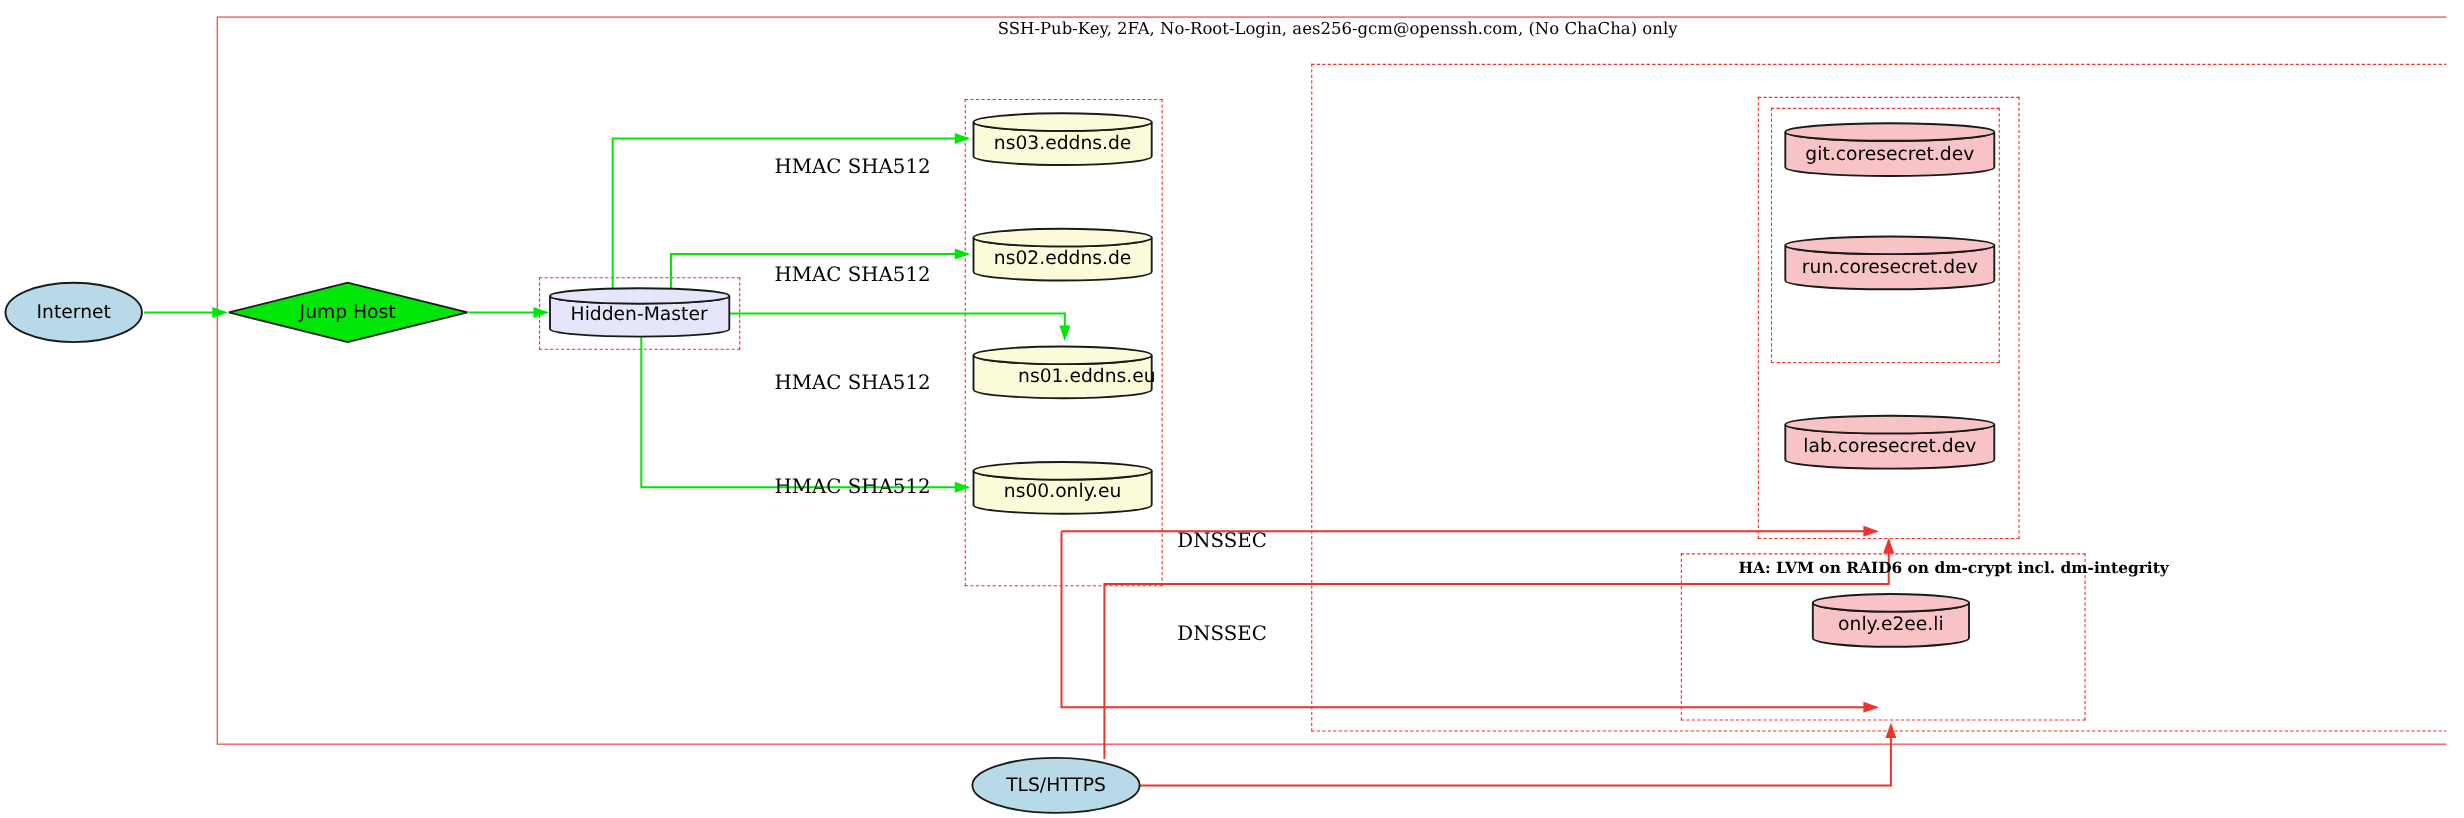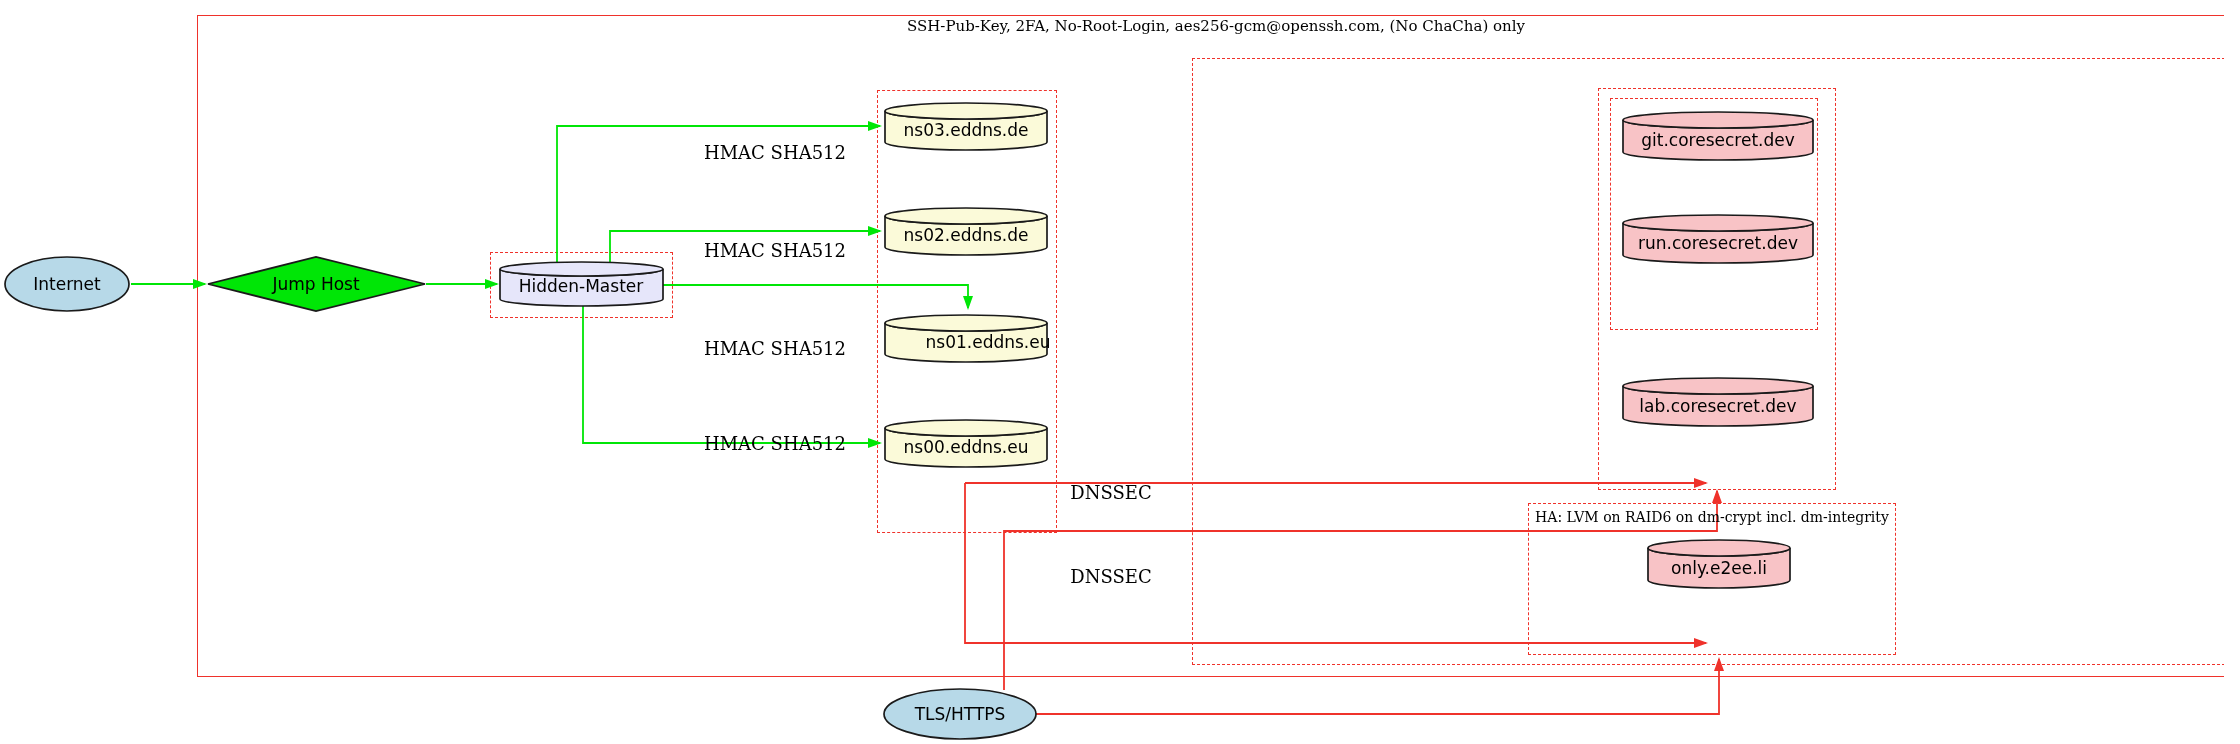--- a/index.html
+++ b/index.html
@@ -79,35 +79,35 @@
       <path d="M1623,386 L1623,418 A95,8 0 0 0 1813,418 L1813,386 A95,8 0 0 1 1623,386 Z" fill="#f8c3c6"></path>
       <ellipse cx="1718" cy="386" rx="95" ry="8" fill="#f8c3c6"></ellipse>
       <path d="M1648,548 L1648,580 A71,8 0 0 0 1790,580 L1790,548 A71,8 0 0 1 1648,548 Z" fill="#f8c3c6"></path>
       <ellipse cx="1719" cy="548" rx="71" ry="8" fill="#f8c3c6"></ellipse>
 
       <ellipse cx="960" cy="714" rx="76" ry="25" fill="#b7d9e8"></ellipse>
     </g>
   </svg>
 
   <div class="lbl clabel ssh" style="left:1216px;top:26px;">SSH-Pub-Key, 2FA, No-Root-Login, aes256-gcm@openssh.com, (No ChaCha) only</div>
-  <div class="lbl clabel" style="left:1712px;top:517px;">HA: LVM on RAID6 on dm-crypt incl. dm-integrity</div>
+  <div class="lbl clabel" style="left:1776px;top:517px;font-weight:bold;">HA: LVM on RAID6 on dm-crypt incl. dm-integrity</div>
 
   <div class="lbl elabel" style="left:775px;top:124px;">HMAC SHA512</div>
   <div class="lbl elabel" style="left:775px;top:222px;">HMAC SHA512</div>
   <div class="lbl elabel" style="left:775px;top:320px;">HMAC SHA512</div>
   <div class="lbl elabel" style="left:775px;top:415px;">HMAC SHA512</div>
   <div class="lbl elabel" style="left:1111px;top:464px;">DNSSEC</div>
   <div class="lbl elabel" style="left:1111px;top:548px;">DNSSEC</div>
 
   <div class="lbl nlabel" style="left:67px;top:284px;">Internet</div>
   <div class="lbl nlabel" style="left:316px;top:284px;">Jump Host</div>
   <div class="lbl nlabel" style="left:581px;top:286px;">Hidden-Master</div>
   <div class="lbl nlabel" style="left:966px;top:130px;">ns03.eddns.de</div>
   <div class="lbl nlabel" style="left:966px;top:235px;">ns02.eddns.de</div>
   <div class="lbl nlabel" style="left:966px;top:342px;margin-left:22px;">ns01.eddns.eu</div>
-  <div class="lbl nlabel" style="left:966px;top:447px;">ns00.eddns.eu</div>
+  <div class="lbl nlabel" style="left:966px;top:447px;">ns00.only.eu</div>
   <div class="lbl nlabel" style="left:1718px;top:140px;">git.coresecret.dev</div>
   <div class="lbl nlabel" style="left:1718px;top:243px;">run.coresecret.dev</div>
   <div class="lbl nlabel" style="left:1718px;top:406px;">lab.coresecret.dev</div>
   <div class="lbl nlabel" style="left:1719px;top:568px;">only.e2ee.li</div>
   <div class="lbl nlabel" style="left:960px;top:714px;">TLS/HTTPS</div>
 
 </div>
 
 </body></html>

